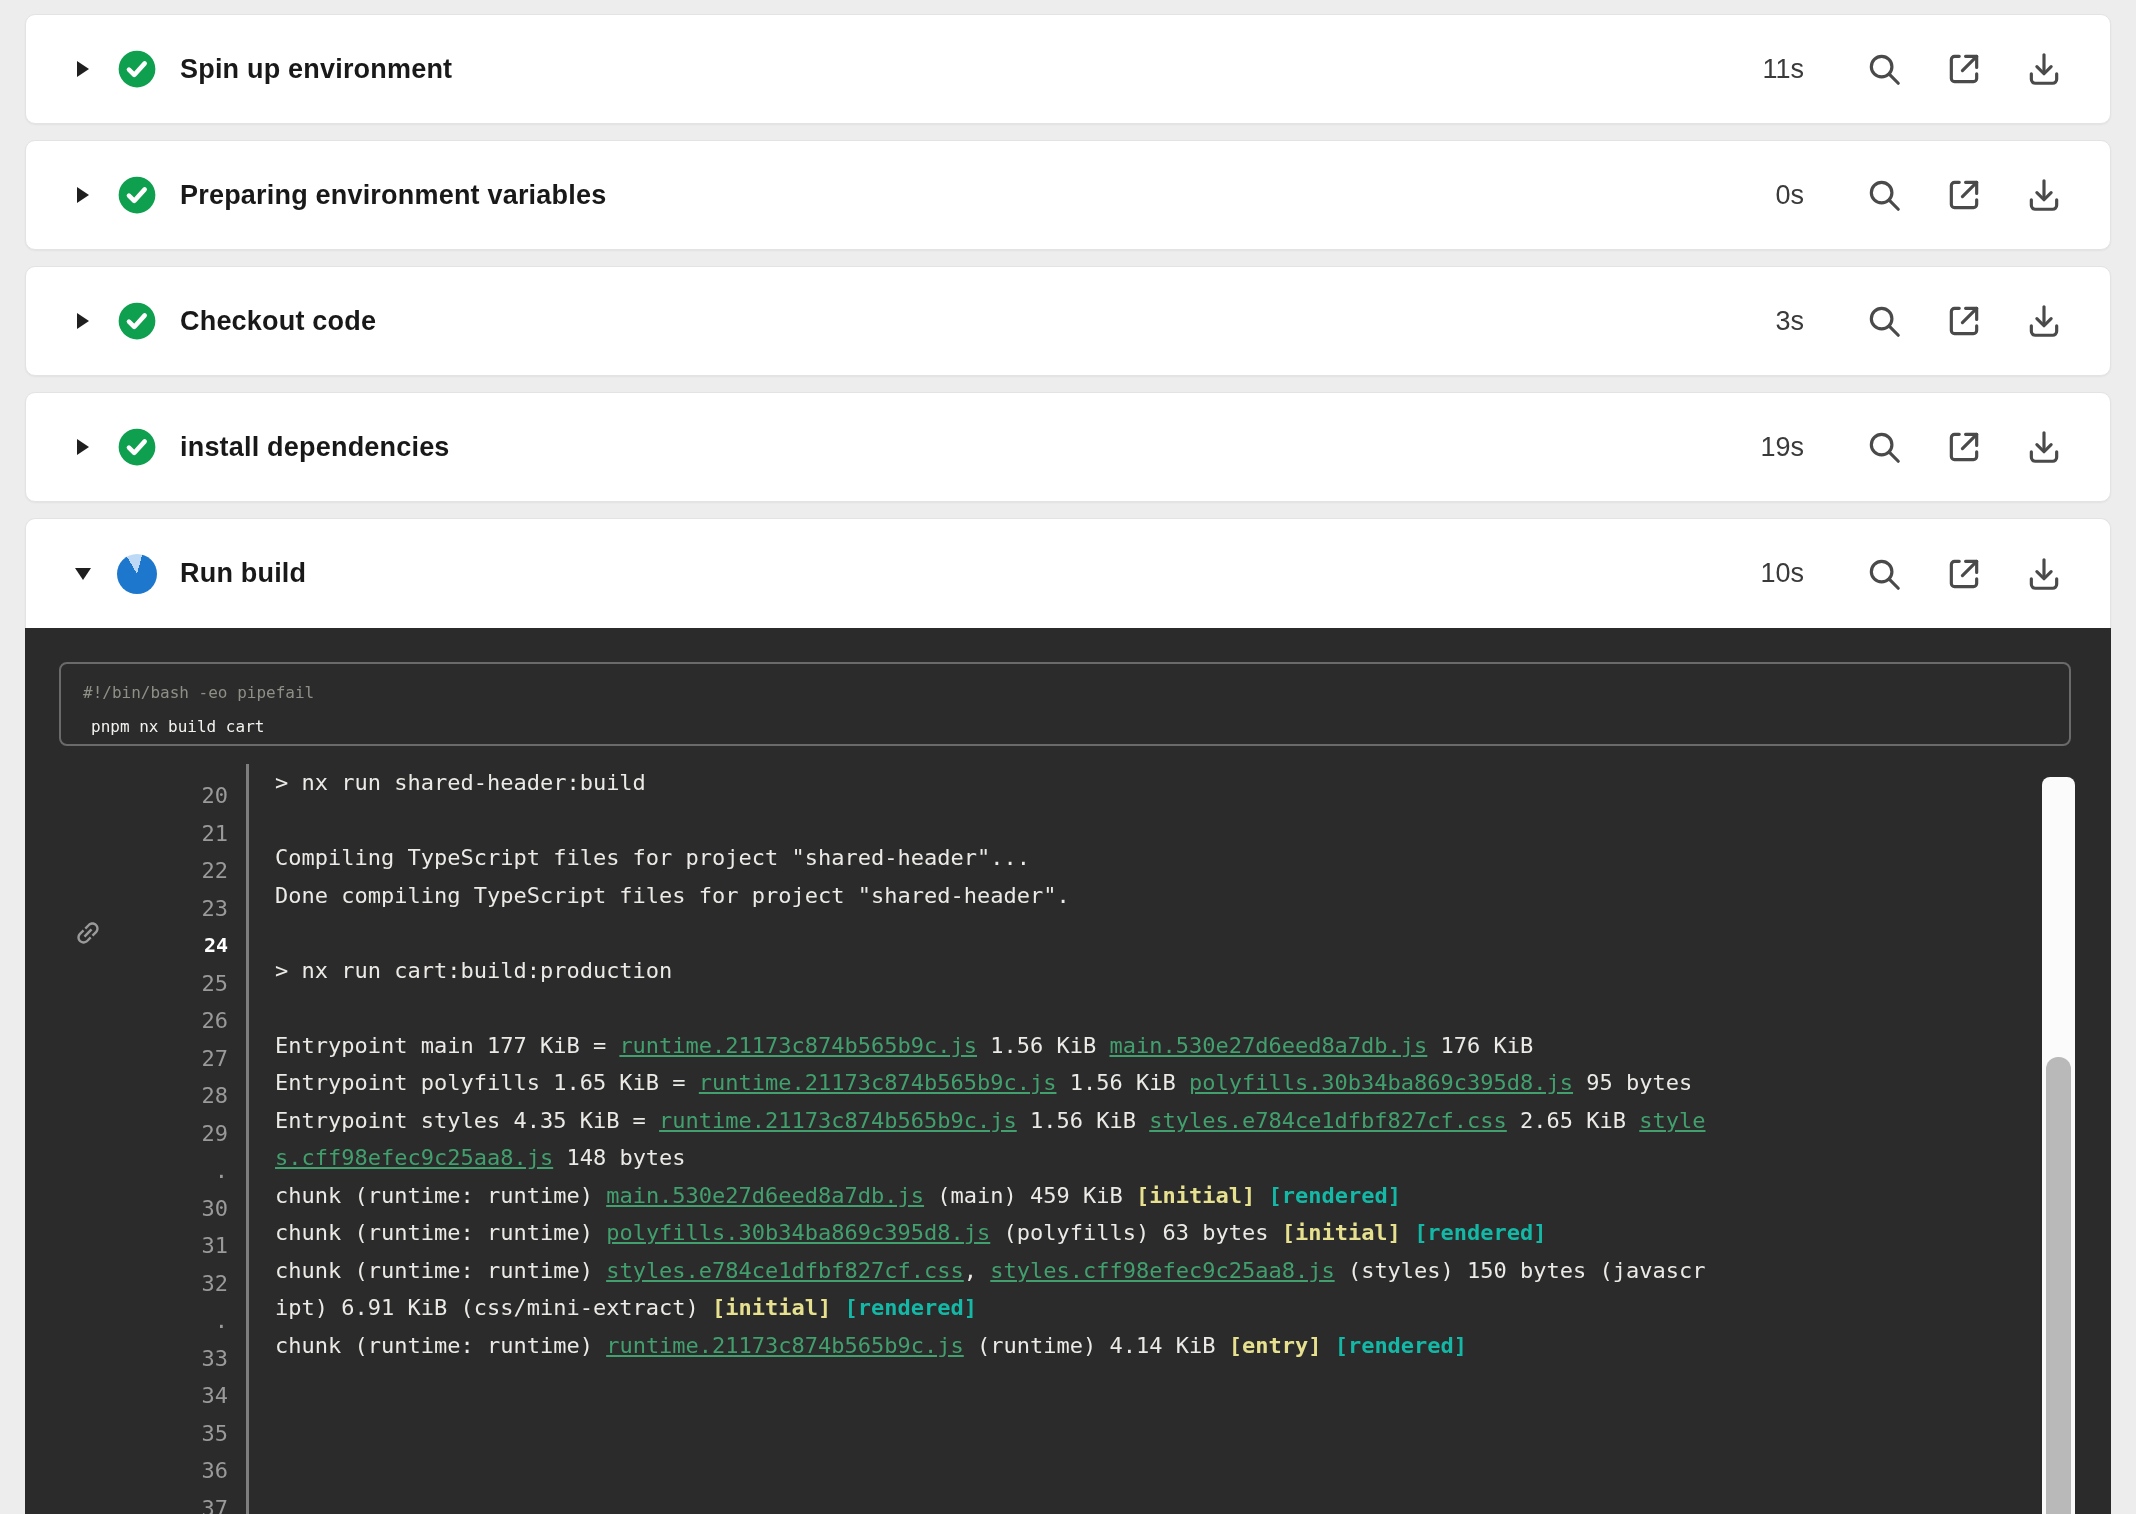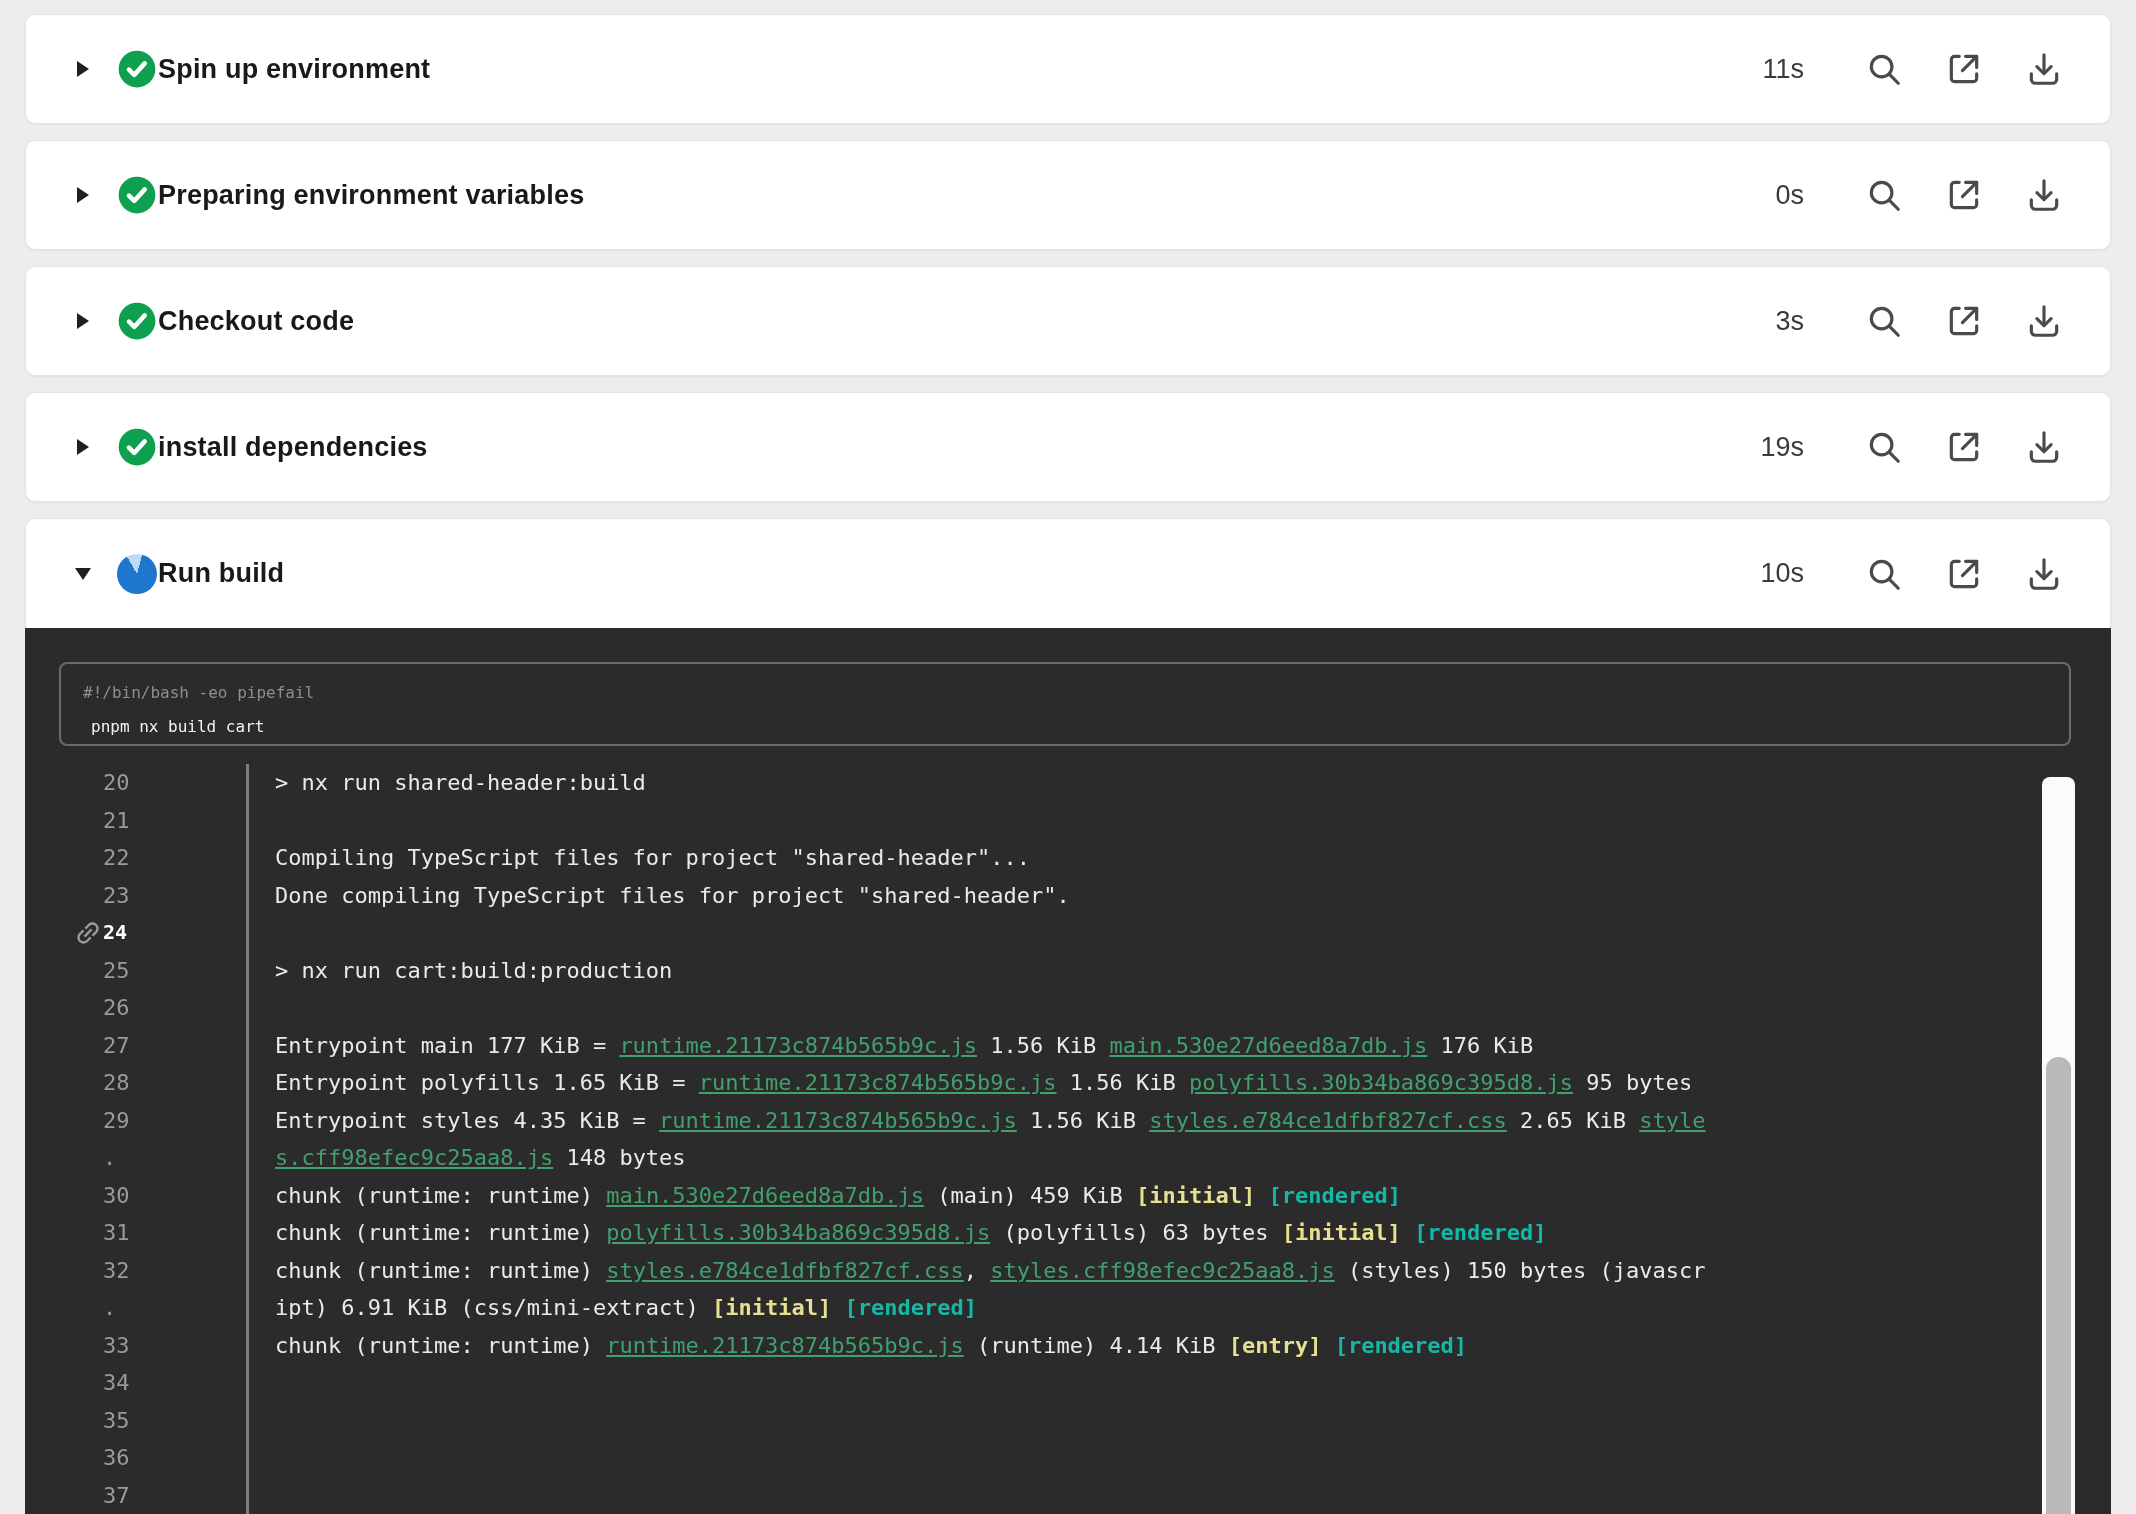--- a/index.html
+++ b/index.html
@@ -24,21 +24,21 @@
   }
   .card.expanded { border-radius:10px 10px 0 0; margin-bottom:0; border-bottom:none;justify-content:space-between; }
   .tri { margin-left:50px; width:14px; display:flex; justify-content:center; }
   .tri-collapsed { width:0;height:0;border-left:12px solid #1f1f1f;border-top:8px solid transparent;border-bottom:8px solid transparent; }
   .tri-expanded  { width:0;height:0;border-top:12px solid #1f1f1f;border-left:8px solid transparent;border-right:8px solid transparent; }
   .status { margin-left:26px; width:42px; height:42px; display:flex; align-items:center; justify-content:center; }
   .pie {
     width:40px; height:40px; border-radius:50%;
     background:conic-gradient(from -30deg, #bdd9f6 0deg 45deg, #1d78cd 45deg 360deg);
   }
-  .step-label { font-size:27px; font-weight:700; color:#191919; letter-spacing:.2px; }
+  .step-label { margin-left:22px; font-size:27px; font-weight:700; color:#191919; letter-spacing:.2px; }
   .spacer { flex:1; }
   .duration { font-size:27px; color:#3a3a3a; margin-right:40px; }
   .action { width:80px; display:flex; justify-content:center; align-items:center; cursor:pointer; }
   .action svg { width:38px; height:38px; }
   .card-right { padding-right:26px; display:flex; align-items:center; }
 
   
   .terminal {
     position:relative;
     background:#2b2b2b;
@@ -53,21 +53,21 @@
     font-family:"DejaVu Sans Mono", monospace;
     font-size:16px; line-height:34px;
   }
   .cmd-dim    { color:#8f8f87; white-space:pre; }
   .cmd-bright { color:#f2f2ee; white-space:pre;margin-left:8px; }
 
   .log { margin-top:18px; font-family:"DejaVu Sans Mono", monospace; font-size:22px; }
   .log-row { display:flex; height:37.5px; line-height:37.5px; }
   .anchor { width:78px; display:flex; align-items:center; justify-content:flex-end; }
   .anchor svg { width:30px; height:30px; transform:rotate(-45deg); }
-  .num { width:125px; text-align:left; color:#9a9a9a; flex:none; }
+  .num { width:125px; text-align:right; color:#9a9a9a; flex:none;margin-top:13px; }
   .num.current { color:#ffffff; font-weight:700; font-size:20px; }
   .sep { border-right:3px solid #7e7e7e; margin-left:18px; flex:none; }
   .ltext { padding-left:26px; white-space:pre; flex:1; overflow:hidden; color:#eceae6; }
   .seg-plain   { color:#eceae6; }
   .seg-link    { color:#41a06e; text-decoration:underline; cursor:pointer; }
   .seg-yellow  { color:#e6e08f; font-weight:700; }
   .seg-green   { color:#14b8a6; font-weight:700; }
   .seg-success { color:#41a06e; }
 
   .sb-track {

